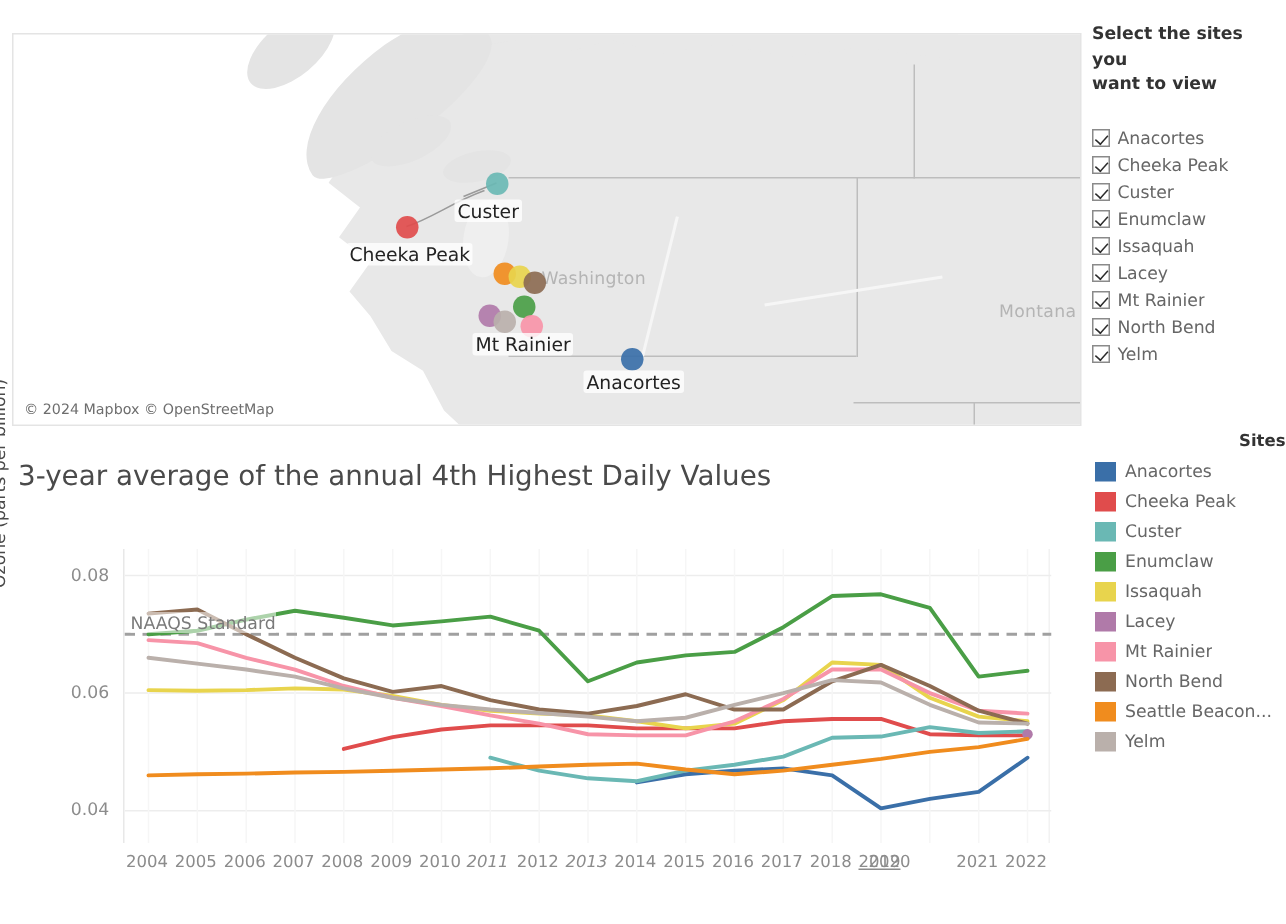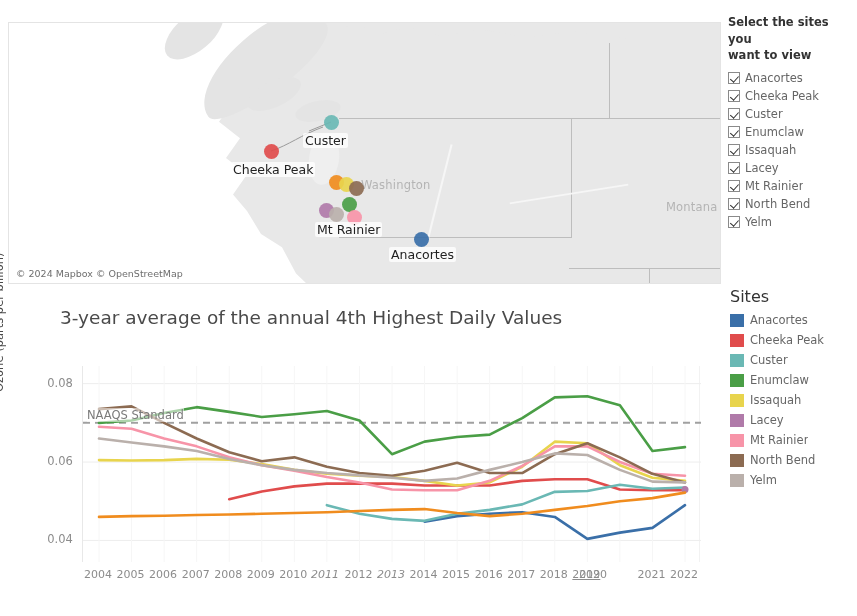--- a/index.html
+++ b/index.html
@@ -75,21 +75,21 @@
     padding:0 2px;
     white-space:nowrap;
   }
 
   
   #filter-panel {
     position:absolute; left:728px; top:14px; width:125px;
   }
   #filter-title {
     font-size:11.5px; font-weight:bold; color:#333;
-    line-height:1.45; margin-bottom:5px;
+    line-height:1.45; margin-bottom:19px;
   }
   .check-row { display:flex; align-items:center; height:18px; }
   .checkbox {
     width:12px; height:12px; flex:0 0 12px;
     border:1px solid #8a8a8a; background:#fff;
     margin-right:5px;
     position:relative;
   }
   .checkbox::after {
     content:"";
@@ -97,29 +97,29 @@
     width:3.5px; height:7px;
     border:solid #2b2b2b; border-width:0 1.6px 1.6px 0;
     transform:rotate(42deg);
   }
   .check-label {
     font-size:11.5px; color:#666; white-space:nowrap; overflow:hidden;
   }
 
   
   #legend-panel { position:absolute; left:730px; top:287px; width:127px; }
-  #legend-title { font-size:16px; font-weight:normal; color:#333; margin-bottom:4px; }
+  #legend-title { font-size:11px; font-weight:bold; color:#333; margin-bottom:4px;text-align:right; }
   .legend-row { display:flex; align-items:center; height:20px; }
   .swatch { width:14px; height:13px; flex:0 0 14px; margin-right:6px; }
   .legend-label { font-size:11.5px; color:#666; white-space:nowrap; overflow:hidden; }
 
   
   #chart-title {
     position:absolute; left:12px; top:307px;
-    font-size:18.5px; color:#4a4a4a; font-weight:400;margin-left:48px;
+    font-size:18.5px; color:#4a4a4a; font-weight:400;
   }
   #chart-area { position:absolute; left:0px; top:340px; width:722px; height:270px; }
   #plot-frame {
     position:absolute; left:82px; top:26px; width:618px; height:196px;
     border-left:1px solid #e8e8e8; border-right:1px solid #f2f2f2;
     background:#fff;
   }
   #plot-svg { position:absolute; left:0; top:0; }
   .ytick {
     position:absolute; right:0; width:40px; text-align:center;
@@ -268,20 +268,24 @@
         <div class="swatch" style="background: rgb(176, 122, 169);"></div>
         <div class="legend-label">Lacey</div>
       </div>
       <div class="legend-row">
         <div class="swatch" style="background: rgb(247, 148, 168);"></div>
         <div class="legend-label">Mt Rainier</div>
       </div>
       <div class="legend-row">
         <div class="swatch" style="background: rgb(140, 107, 82);"></div>
         <div class="legend-label">North Bend</div>
+      </div>
+      <div class="legend-row">
+        <div class="swatch" style="background: rgb(240, 140, 30);"></div>
+        <div class="legend-label">Seattle Beacon...</div>
       </div>
       <div class="legend-row">
         <div class="swatch" style="background: rgb(186, 176, 171);"></div>
         <div class="legend-label">Yelm</div>
       </div>
     </div>
 </div>
 
 <div id="chart-title">3-year average of the annual 4th Highest Daily Values</div>
 

